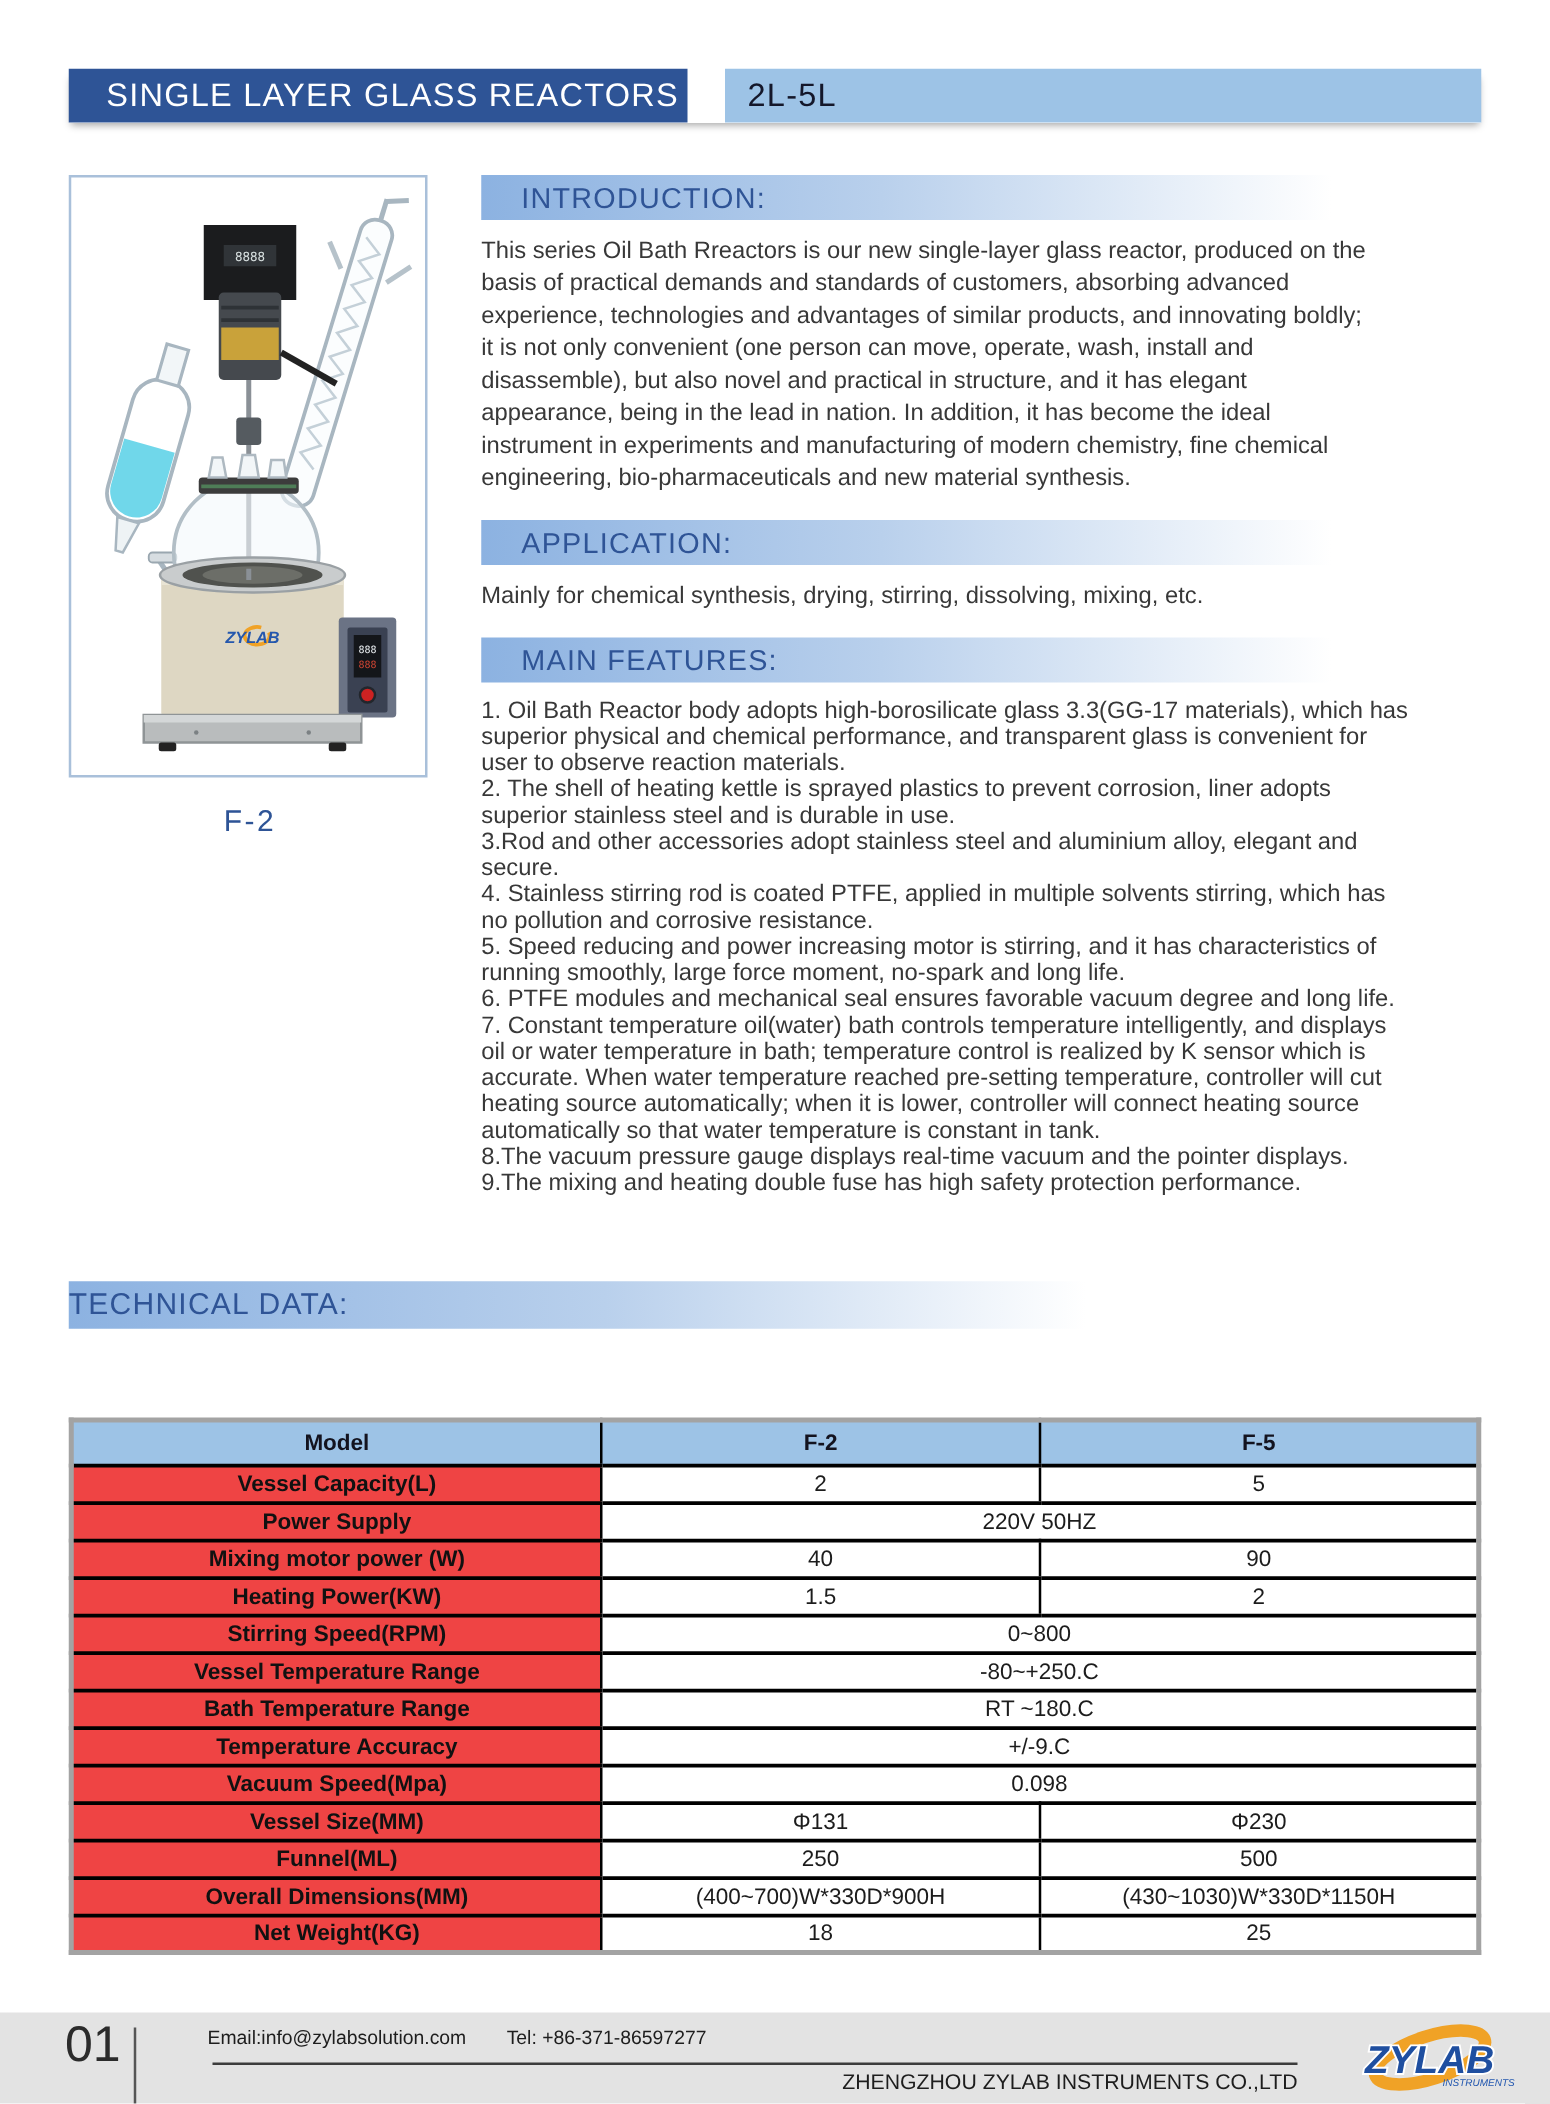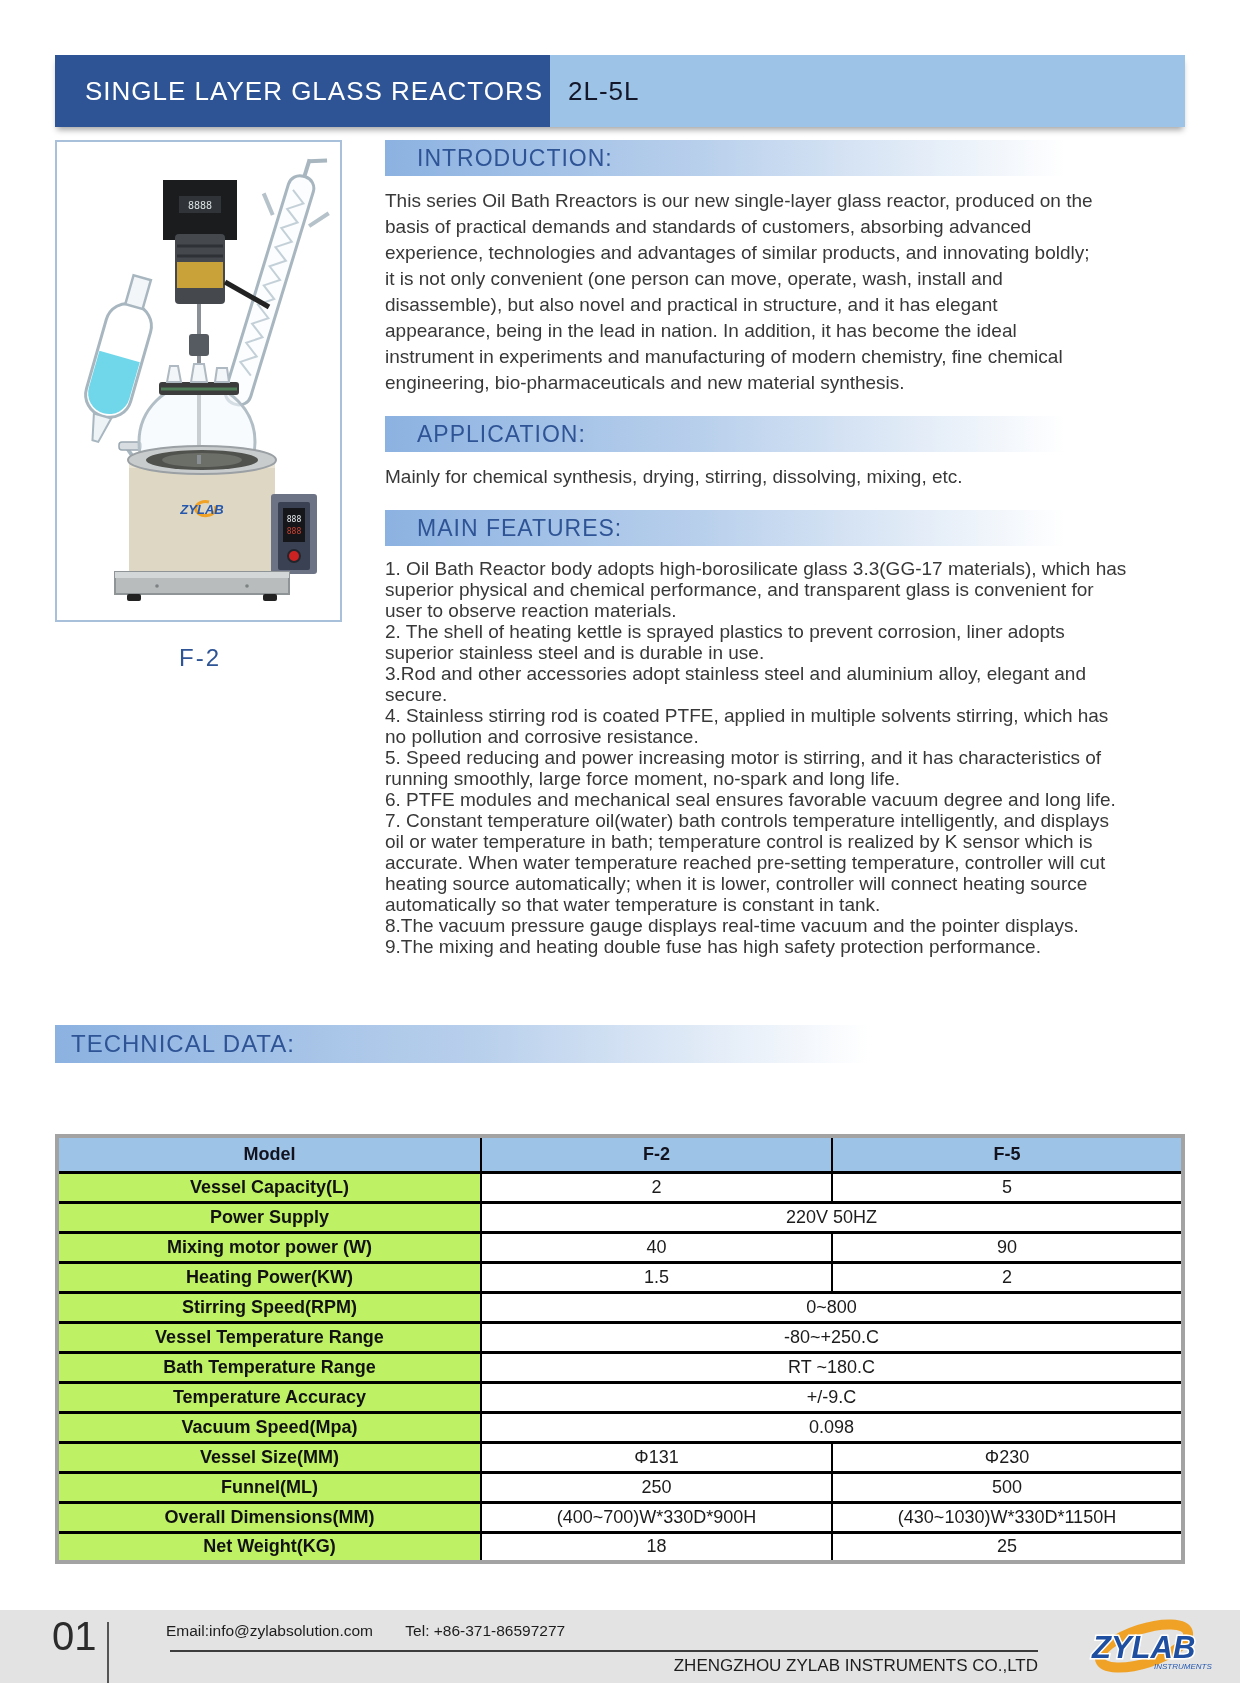--- a/index.html
+++ b/index.html
@@ -1,22 +1,22 @@
 <!DOCTYPE html>
 <html><head>
 <meta charset="utf-8">
 <style>
   * { margin:0; padding:0; box-sizing:border-box; }
   html,body { background:#ffffff; }
   body { font-family:"Liberation Sans","DejaVu Sans",sans-serif; }
   .page { position:relative; width:1240px; height:1683px; background:#ffffff; overflow:hidden; }
 
   
-  .header-bar { position:absolute; left:55px; top:55px; width:1130px; height:72px; display:flex;
-                box-shadow:0 5px 6px -2px rgba(0,0,0,0.35); }
+  .header-bar { position:absolute; left:55px; top:55px; width:1130px; height:43px; display:flex;
+                box-shadow:0 5px 6px -2px rgba(0,0,0,0.35);gap:30px; }
   .header-dark { width:495px; background:#2e5496; display:flex; align-items:center; padding-left:30px; }
   .header-dark span { color:#ffffff; font-size:26px; letter-spacing:1px; }
   .header-light { flex:1; background:#9dc3e6; display:flex; align-items:center; padding-left:18px; }
   .header-light span { color:#14172a; font-size:26px; letter-spacing:1px; }
 
   
   .content { position:absolute; left:55px; top:140px; width:1130px; display:flex; }
   .left-col { width:290px; flex:none; }
   .product-box { width:287px; height:482px; border:2px solid #a9c0da; background:#ffffff; overflow:hidden; }
   .model-label { margin-top:22px; text-align:center; color:#2e5496; font-size:24px; letter-spacing:2px; }
@@ -26,28 +26,28 @@
       background:linear-gradient(90deg,#8cb2e1 0%, #b9d0ec 40%, #ffffff 85%);
       color:#2f5496; font-size:23px; letter-spacing:1px; padding-left:32px; }
   .section-heading.mt { margin-top:20px; }
   .body-text { color:#383838; font-size:19px; line-height:26px; max-width:712px; }
   .features-text { color:#383838; font-size:19px; line-height:21px; max-width:745px; }
   .feature-item { margin:0; }
 
   
   .tech-heading { position:absolute; left:55px; top:1025px; width:1130px; height:38px; line-height:38px;
       background:linear-gradient(90deg,#8cb2e1 0%, #b9d0ec 38%, #ffffff 72%);
-      color:#2f5496; font-size:24px; letter-spacing:1px; padding-left:16px; }
+      color:#2f5496; font-size:24px; letter-spacing:1px; padding-left:0; }
   table.tech { position:absolute; left:55px; top:1134px; width:1130px; border-collapse:collapse;
       border:4px solid #a3a3a3; table-layout:fixed; }
   table.tech th, table.tech td { border:2px solid #000000; border-top-width:3px; border-bottom-width:3px;
       text-align:center; vertical-align:middle; font-size:18px; }
   table.tech th { background:#9dc3e6; color:#13131f; height:36px; font-weight:bold; }
   table.tech td { height:30px; color:#1c1c1c; background:#ffffff; }
-  table.tech td.lbl { background:#bef264; font-weight:bold; color:#111111;margin-left:18px; }
+  table.tech td.lbl { background:#ef4444; font-weight:bold; color:#111111;margin-left:18px; }
 
   
   .footer { position:absolute; left:0; bottom:0; width:1240px; height:73px; background:#e3e3e3; }
   .page-num { position:absolute; left:52px; top:4px; font-size:40px; color:#2b2b2b; }
   .footer-vline { position:absolute; left:107px; top:12px; width:2px; height:61px; background:#555555; }
   .footer-contact { position:absolute; left:166px; top:12px; font-size:15.5px; color:#1d1d1d; }
   .footer-contact .tel { margin-left:28px; }
   .footer-hline { position:absolute; left:170px; top:40px; width:868px; height:2px; background:#3c3c3c; }
   .footer-company { position:absolute; left:170px; top:46px; width:868px; text-align:right;
       font-size:17px; color:#1d1d1d; }

